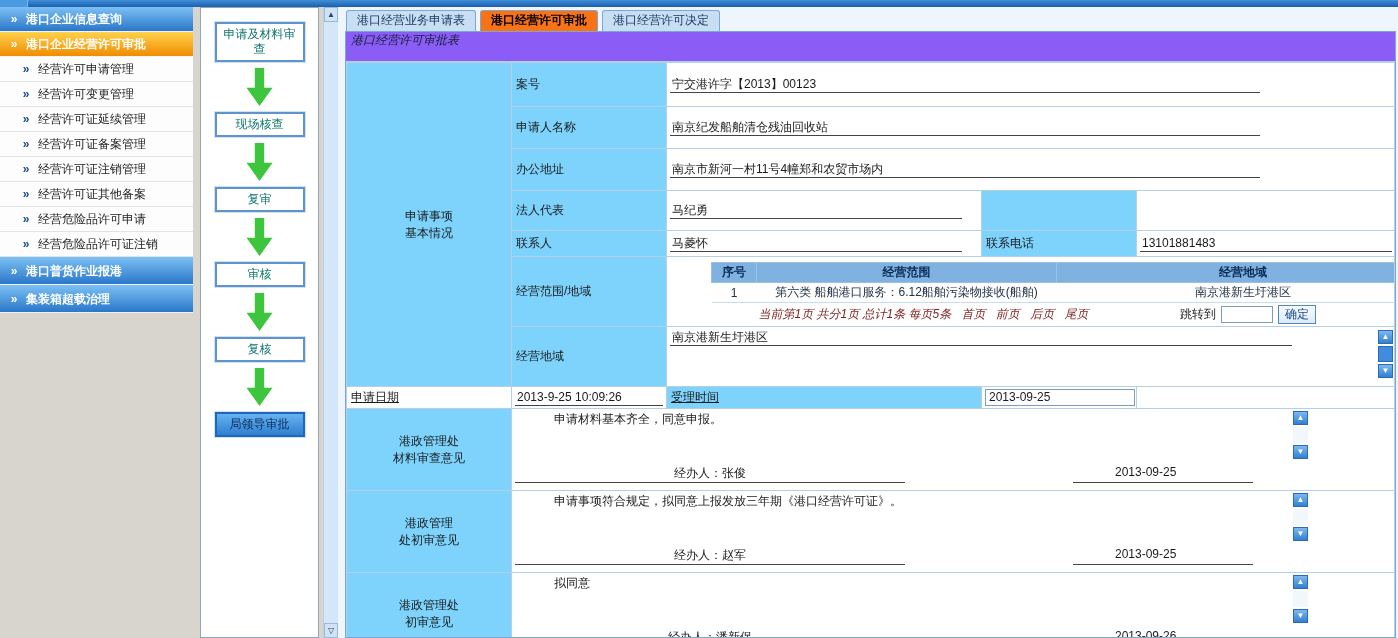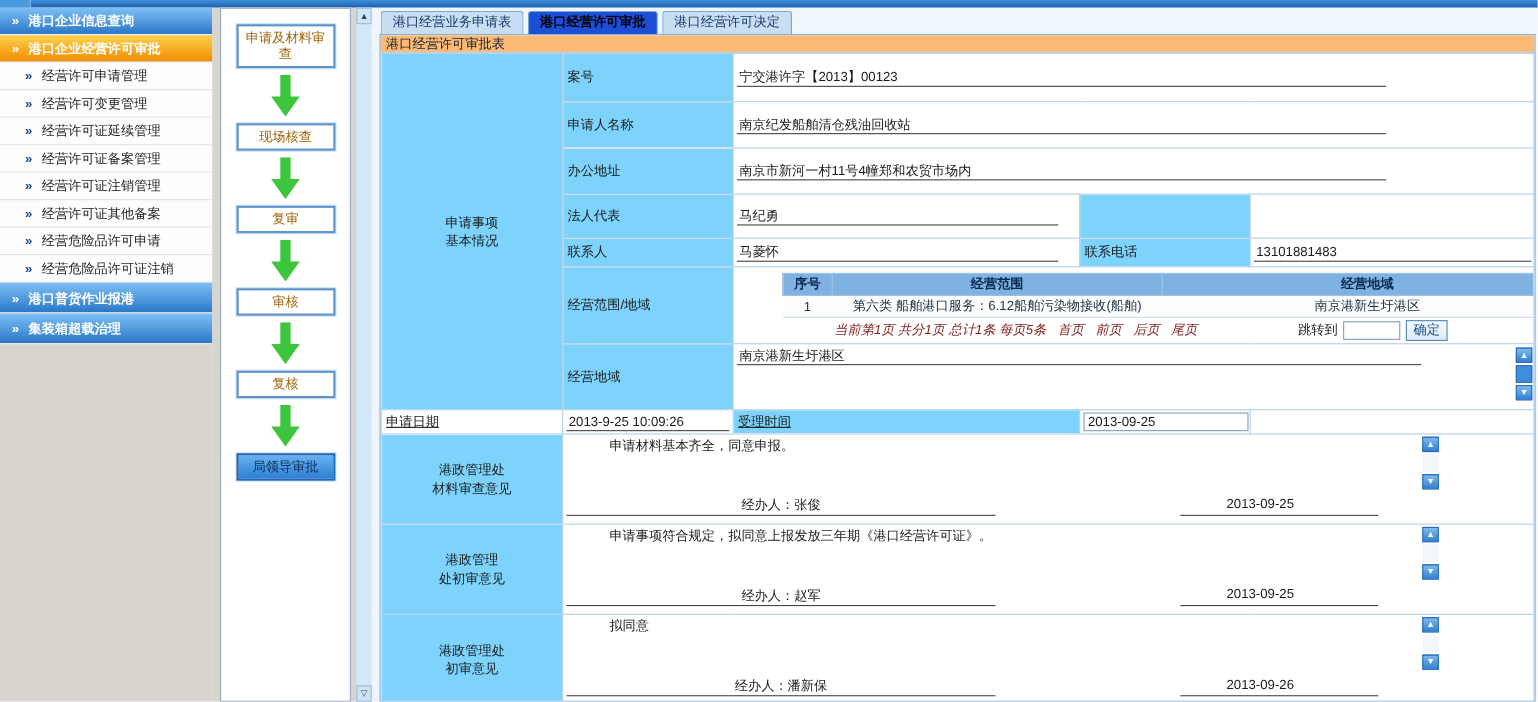--- a/index.html
+++ b/index.html
@@ -19,36 +19,36 @@
   .side-item.blue { background:linear-gradient(#7cc0f5,#2a77c8); color:#fff; font-weight:bold; }
   .side-item.blue.tall { height:28px; }
   .side-item.orange { background:linear-gradient(#ffd24d,#f08c00); color:#fff; font-weight:bold; }
   .side-item.sub { background:#fdfdfd; color:#222; border-bottom:1px solid #e3e3e3; padding-left:10px; }
   .si-icon { width:16px; text-align:center; margin:0 4px 0 6px; font-weight:bold; }
   .side-item.sub .si-icon { color:#1a4a8a; margin:0 4px 0 8px; }
 
   
   .flow-wrap { width:130px; flex:none; background:#d8d5ce; padding:0 4px 0 7px; }
   .flow-panel { width:119px; height:100%; background:#fff; border:1px solid #95a5b8; display:flex; flex-direction:column; align-items:center; padding-top:14px; }
-  .flow-box { width:90px; border:2px solid #5e93cc; background:#fff; color:#a16207; text-align:center; padding:3px 3px; line-height:15px; cursor:pointer; box-shadow:0 0 0 1px #cfe2f4; }
+  .flow-box { width:90px; border:2px solid #5e93cc; background:#fff; color:#0f766e; text-align:center; padding:3px 3px; line-height:15px; cursor:pointer; box-shadow:0 0 0 1px #cfe2f4; }
   .flow-box.active { background:linear-gradient(#66b3f0,#2e7fd0); color:#0b2d5e; border-color:#2266bb; }
   .flow-arrow { width:26px; height:38px; margin:6px 0; background:#3dc53d; clip-path:polygon(32% 0,68% 0,68% 52%,100% 52%,50% 100%,0 52%,32% 52%); filter:drop-shadow(0 0 1px #1d8a1d); }
 
   
   .vscroll { width:15px; flex:none; background:#d3e7f8; display:flex; flex-direction:column; border-left:1px solid #b9d2e8; }
   .vs-btn { height:15px; background:#cfe3f6; border:1px solid #9ab8d8; color:#345; font-size:8px; line-height:13px; text-align:center; cursor:pointer; }
   .vs-track { flex:1; }
 
   
   .main { flex:1; background:#eef5fc; padding:0 2px 0 7px; overflow:hidden; }
   .tabbar { height:24px; display:flex; align-items:flex-end; gap:4px; padding:2px 0 0 1px; }
   .tab { height:21px; line-height:19px; padding:0 10px; background:#c8def2; border:1px solid #7aa8d0; border-bottom:none; border-radius:3px 3px 0 0; color:#1a3a66; cursor:pointer; }
-  .tab.active { background:#1d4ed8; font-weight:bold; color:#000; }
+  .tab.active { background:#f97316; font-weight:bold; color:#000; }
   .form-outer { border:1px solid #7aa8d0; background:#fff; height:607px; overflow:hidden; }
-  .form-title { height:16px; line-height:17px; background:#fdba74; border-bottom:1px solid #b5cfe6; padding-left:5px; color:#123; }
+  .form-title { height:30px; line-height:17px; background:#8b5cf6; border-bottom:1px solid #b5cfe6; padding-left:5px; color:#123;font-style:italic; }
 
   
   table.ft { width:100%; border-collapse:collapse; table-layout:fixed; }
   table.ft td { border:1px solid #b5cfe6; vertical-align:middle; padding:0 3px; overflow:hidden; }
   .green { background:#7dd3fc; }
   .pre { white-space:pre-line; text-align:center;margin-left:36px; }
   .cB { padding-left:4px !important; }
   .r44 > td { height:44px; } .r42 > td { height:42px; } .r40 > td { height:40px; }
   .r26 > td { height:26px; } .r70 > td { height:70px; } .r60 > td { height:60px; }
   .r22 > td { height:22px;text-decoration:underline; } .r82 > td { height:82px; }

